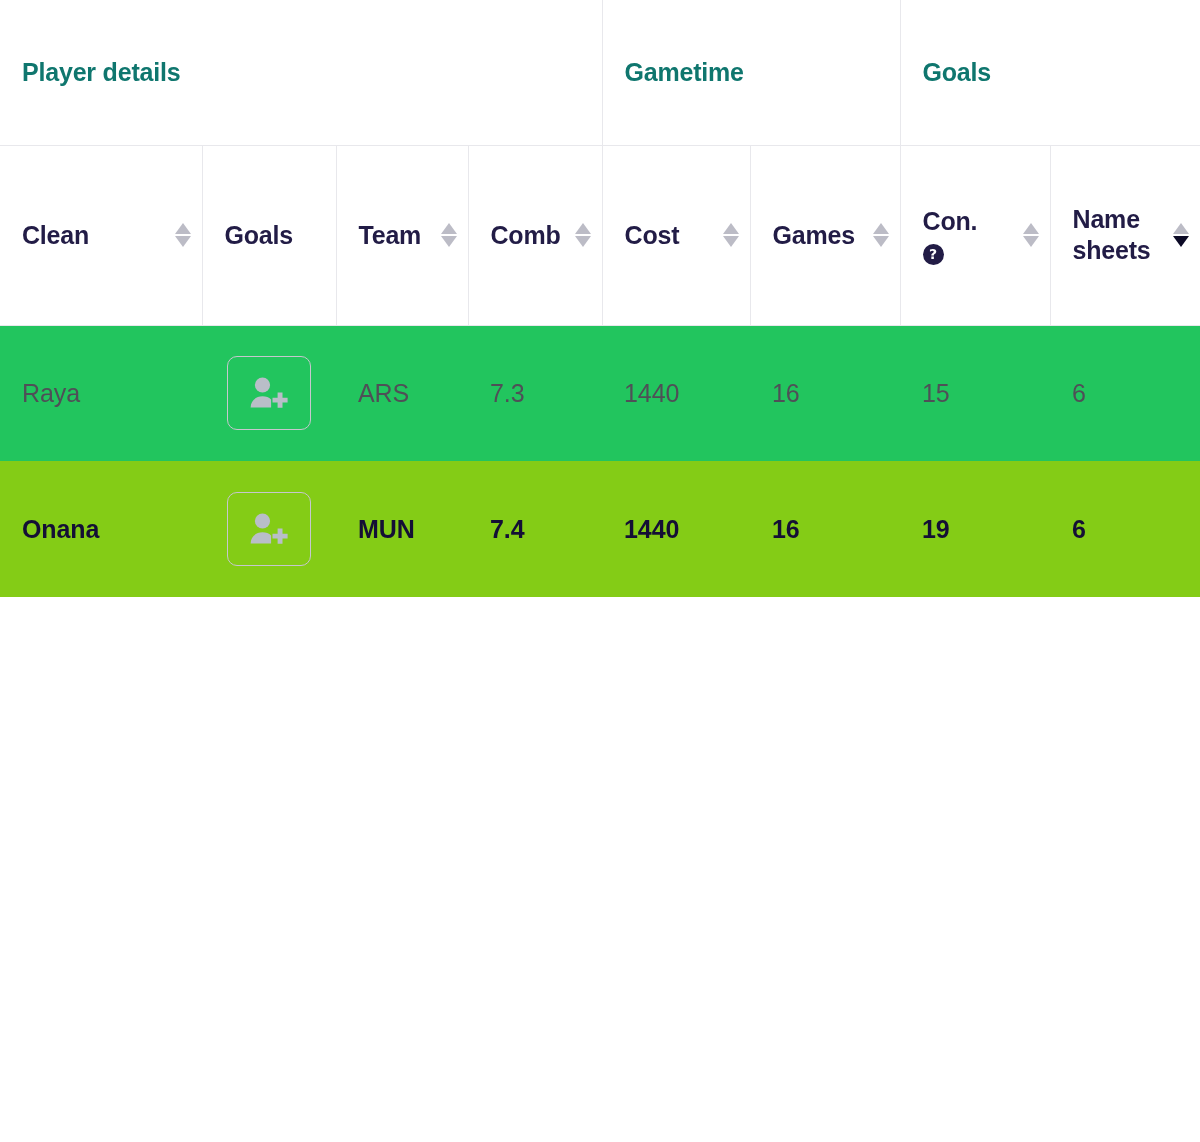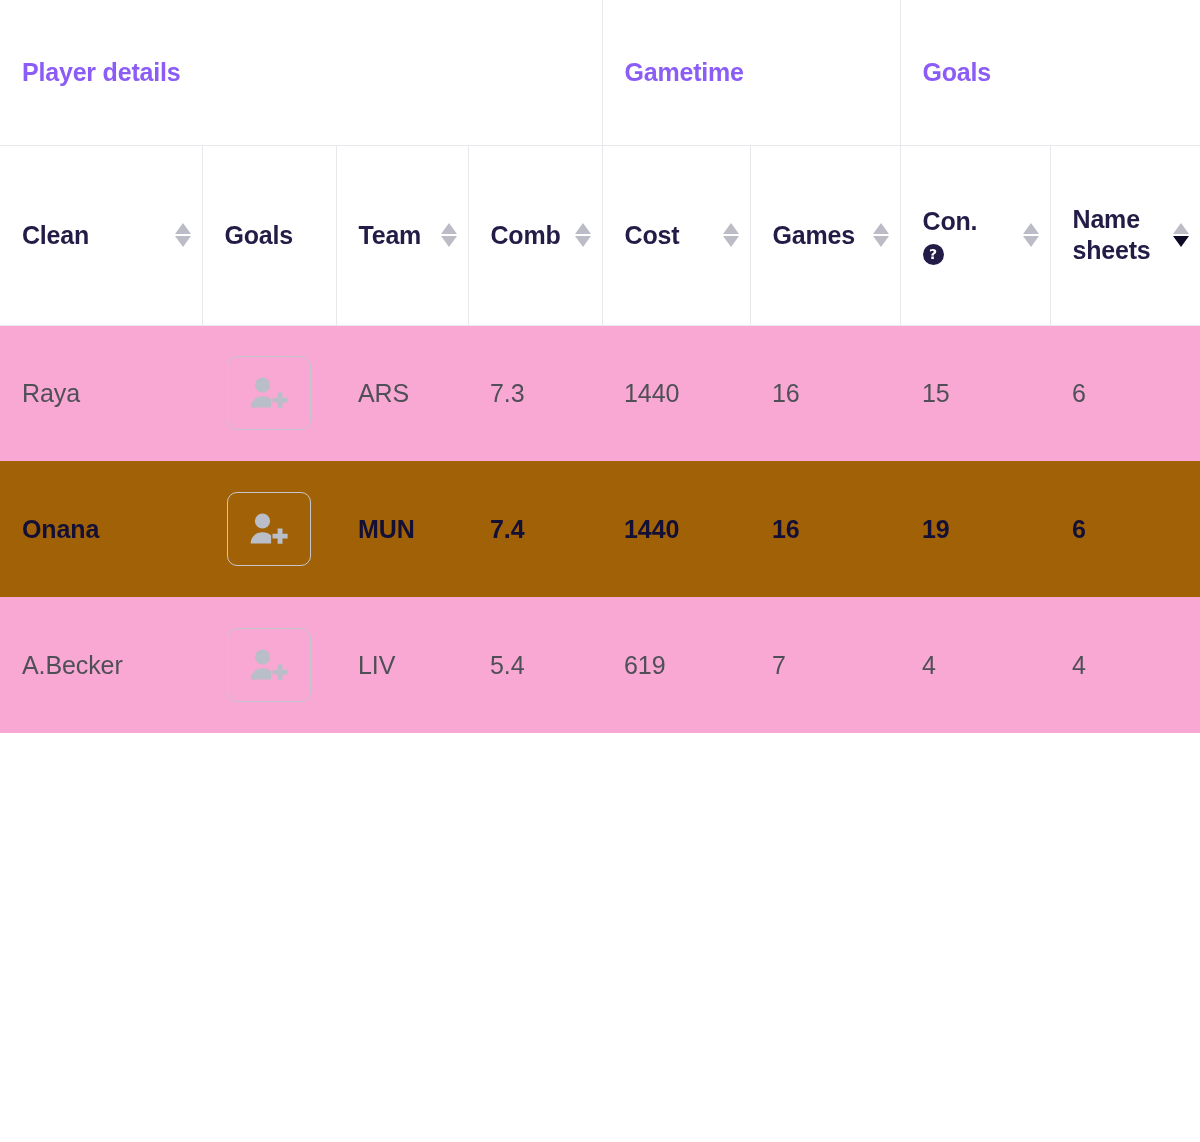--- a/index.html
+++ b/index.html
@@ -25,21 +25,21 @@
     table-layout: fixed;
   }
 
   
   tr.group-row th {
     height: 145px;
     vertical-align: middle;
     text-align: left;
     padding: 0 0 0 22px;
     background: #ffffff;
-    color: #8b5cf6;
+    color: #0f766e;
     font-size: 25px;
     font-weight: bold;
     line-height: 1.22;
     letter-spacing: -0.2px;
     border-bottom: 1px solid #e8e8ec;
     border-right: 1px solid #e8e8ec;
   }
   tr.group-row th.g-blank { border-right: 1px solid #e8e8ec; }
   tr.group-row th.g-last { border-right: none; }
 
@@ -103,23 +103,23 @@
     width: 0; height: 0;
     border-left: 8px solid transparent;
     border-right: 8px solid transparent;
   }
   .arrow-up   { border-bottom: 11px solid #bcbcc6; }
   .arrow-down { border-top: 11px solid #bcbcc6; }
   .sorter.desc .arrow-down { border-top-color: #0c0a26; }
 
   
   tbody tr { height: 136px; }
-  tbody tr.odd  { background: #f9a8d4; margin-left: 28px; }
+  tbody tr.odd  { background: #22c55e; margin-left: 28px; }
   tbody tr.even { background: #f7f7f8; }
-  tbody tr.selected { background: #a16207; }
+  tbody tr.selected { background: #84cc16; }
 
   tbody td {
     vertical-align: middle;
     padding: 0 10px 0 22px;
     color: #4f4f57;
     font-size: 25px;
     font-weight: normal;
     letter-spacing: -0.1px;
     border: none;
   }
@@ -283,33 +283,15 @@
                 </svg>
               </span>
             </button></td>
           <td>MUN</td>
           <td>7.4</td>
           <td>1440</td>
           <td>16</td>
           <td>19</td>
           <td>6</td>
         </tr>
-        <tr class="odd">
-          <td>A.Becker</td>
-          <td class="comb-cell"><button class="add-btn">
-              <span>
-                <svg width="40" height="34" viewBox="0 0 40 34" aria-hidden="true">
-                  <circle cx="13.5" cy="9" r="7.6" fill="#b9bec8"></circle>
-                  <path d="M1.6 31.5c0-6.6 5.3-11.2 11.9-11.2 3.4 0 6.5 1.2 8.6 3.2v8z" fill="#b9bec8"></path>
-                  <path d="M28.6 16.6h4.9v5.1h5.1v4.9h-5.1v5.1h-4.9v-5.1h-5.1v-4.9h5.1z" fill="#b9bec8"></path>
-                </svg>
-              </span>
-            </button></td>
-          <td>LIV</td>
-          <td>5.4</td>
-          <td>619</td>
-          <td>7</td>
-          <td>4</td>
-          <td>4</td>
-        </tr>
       </tbody>
   </table>
 </div>
 
 </body></html>

